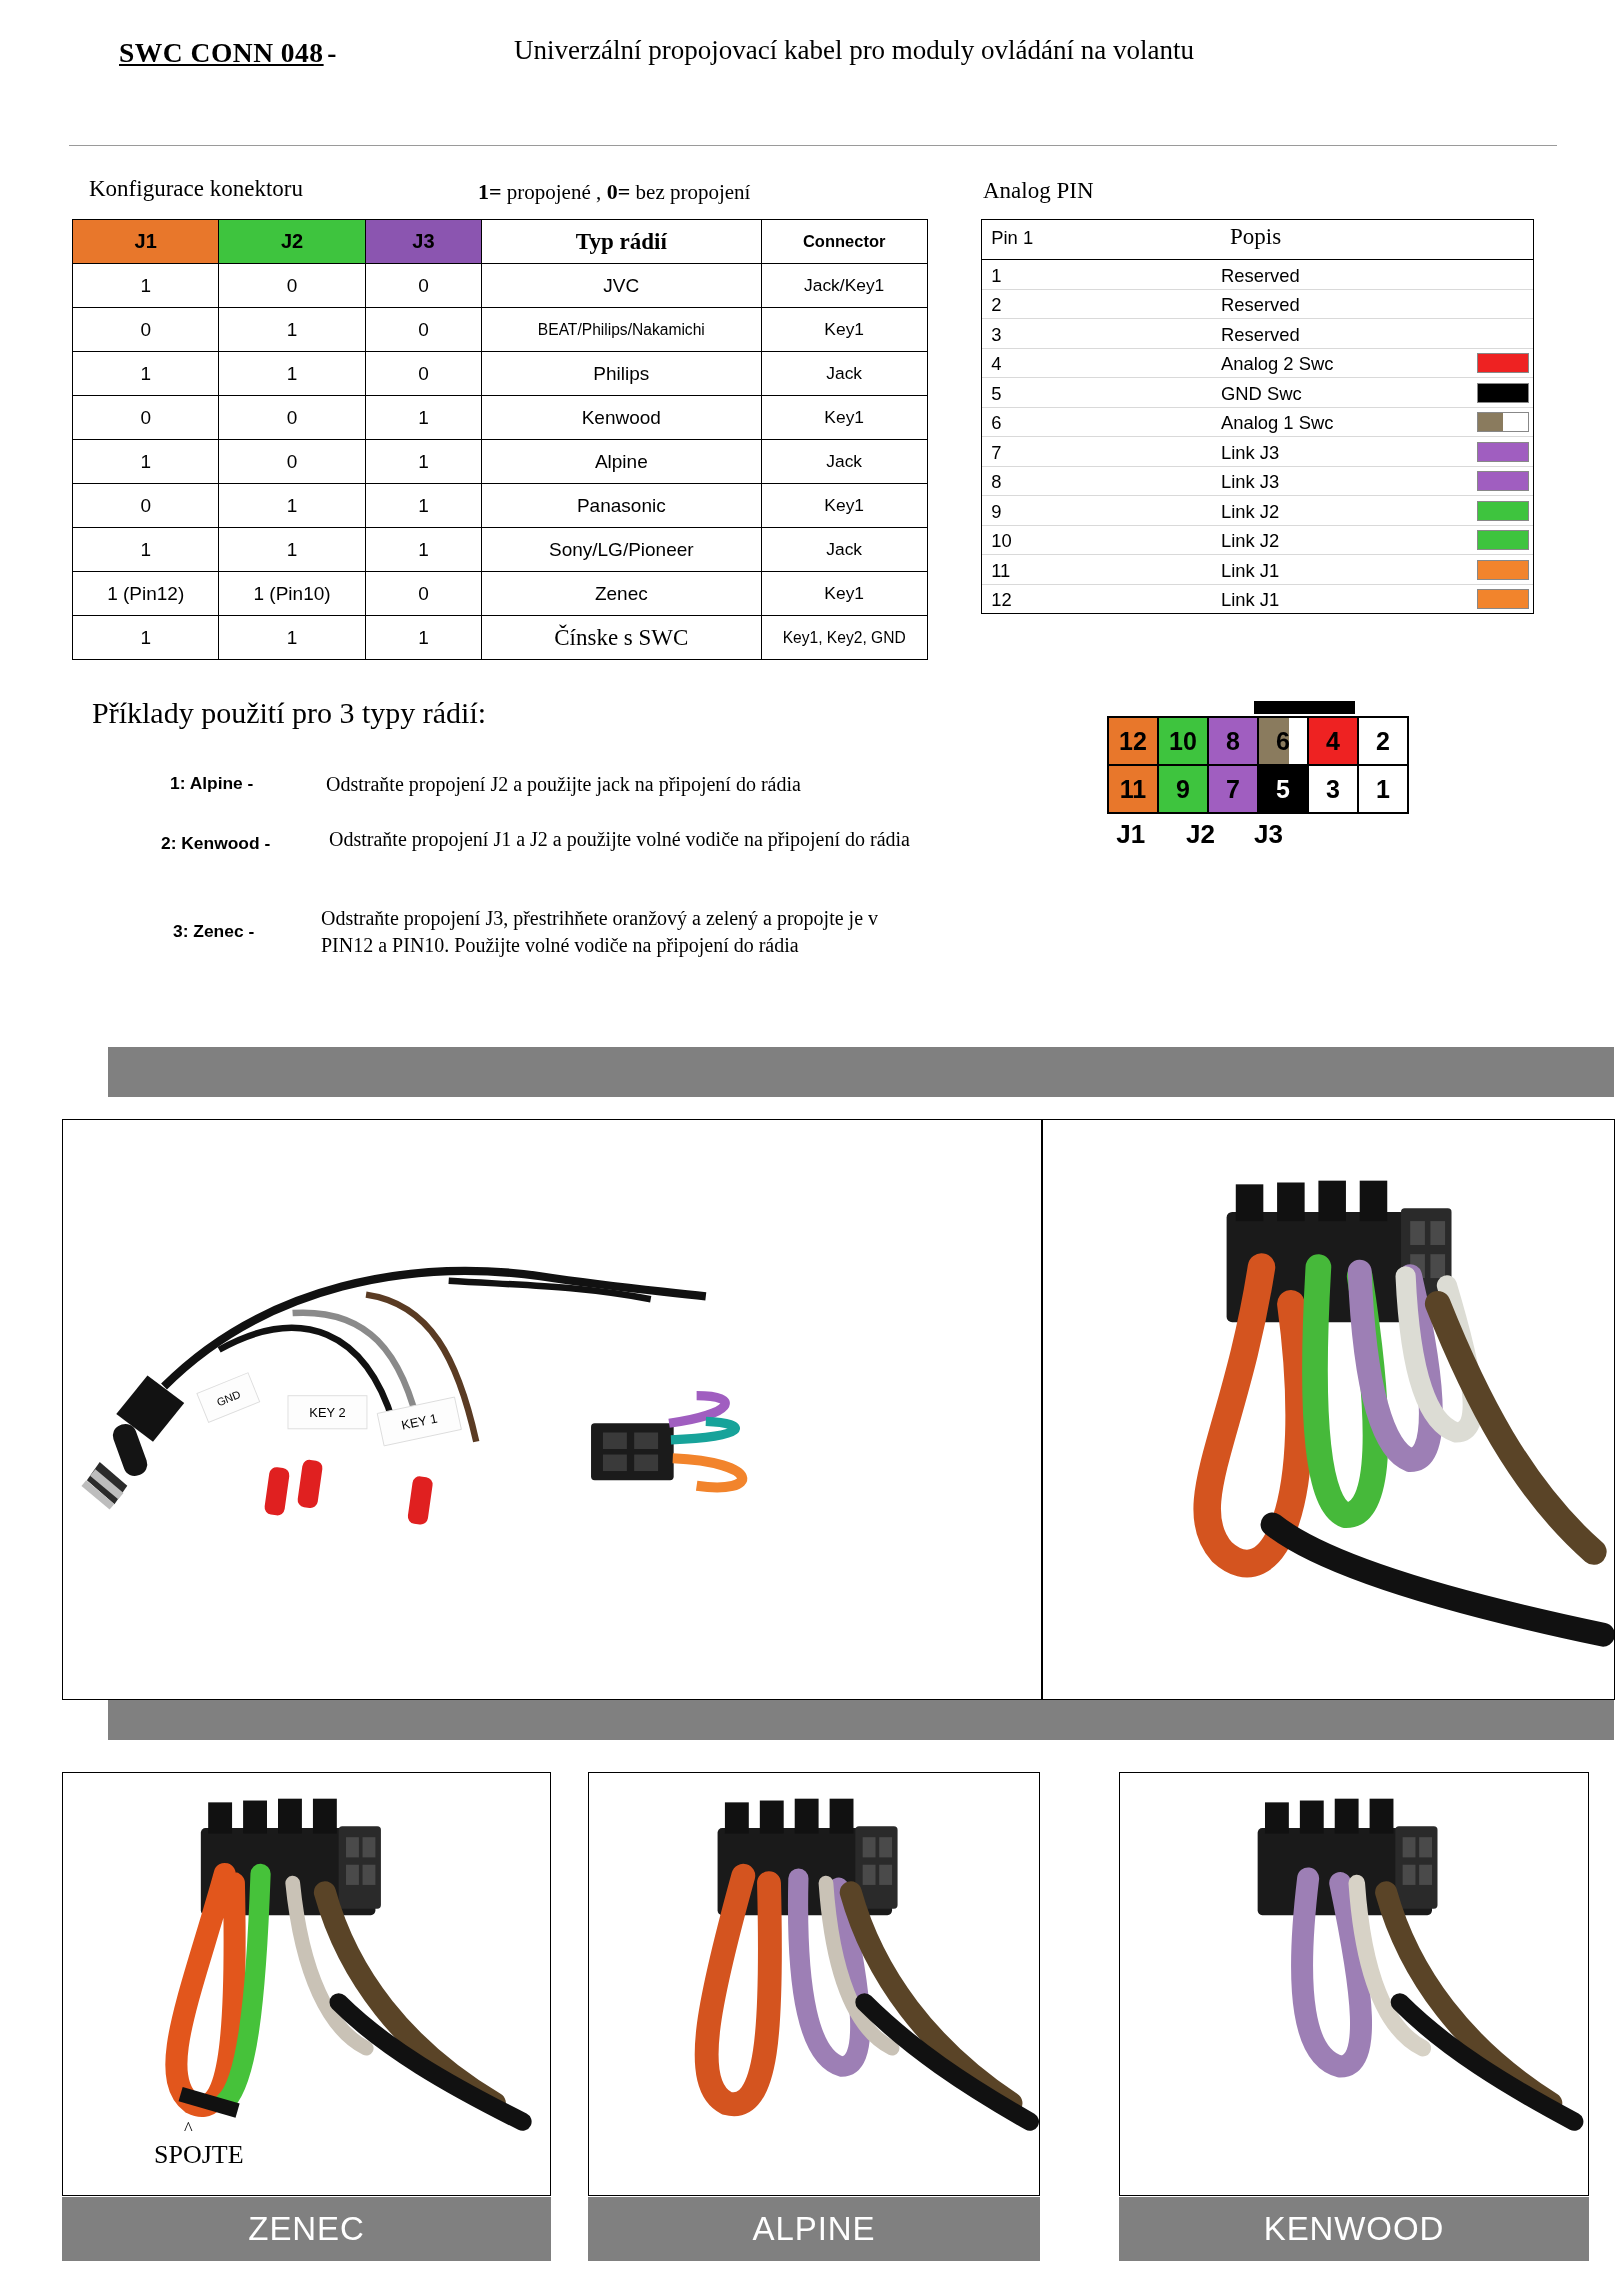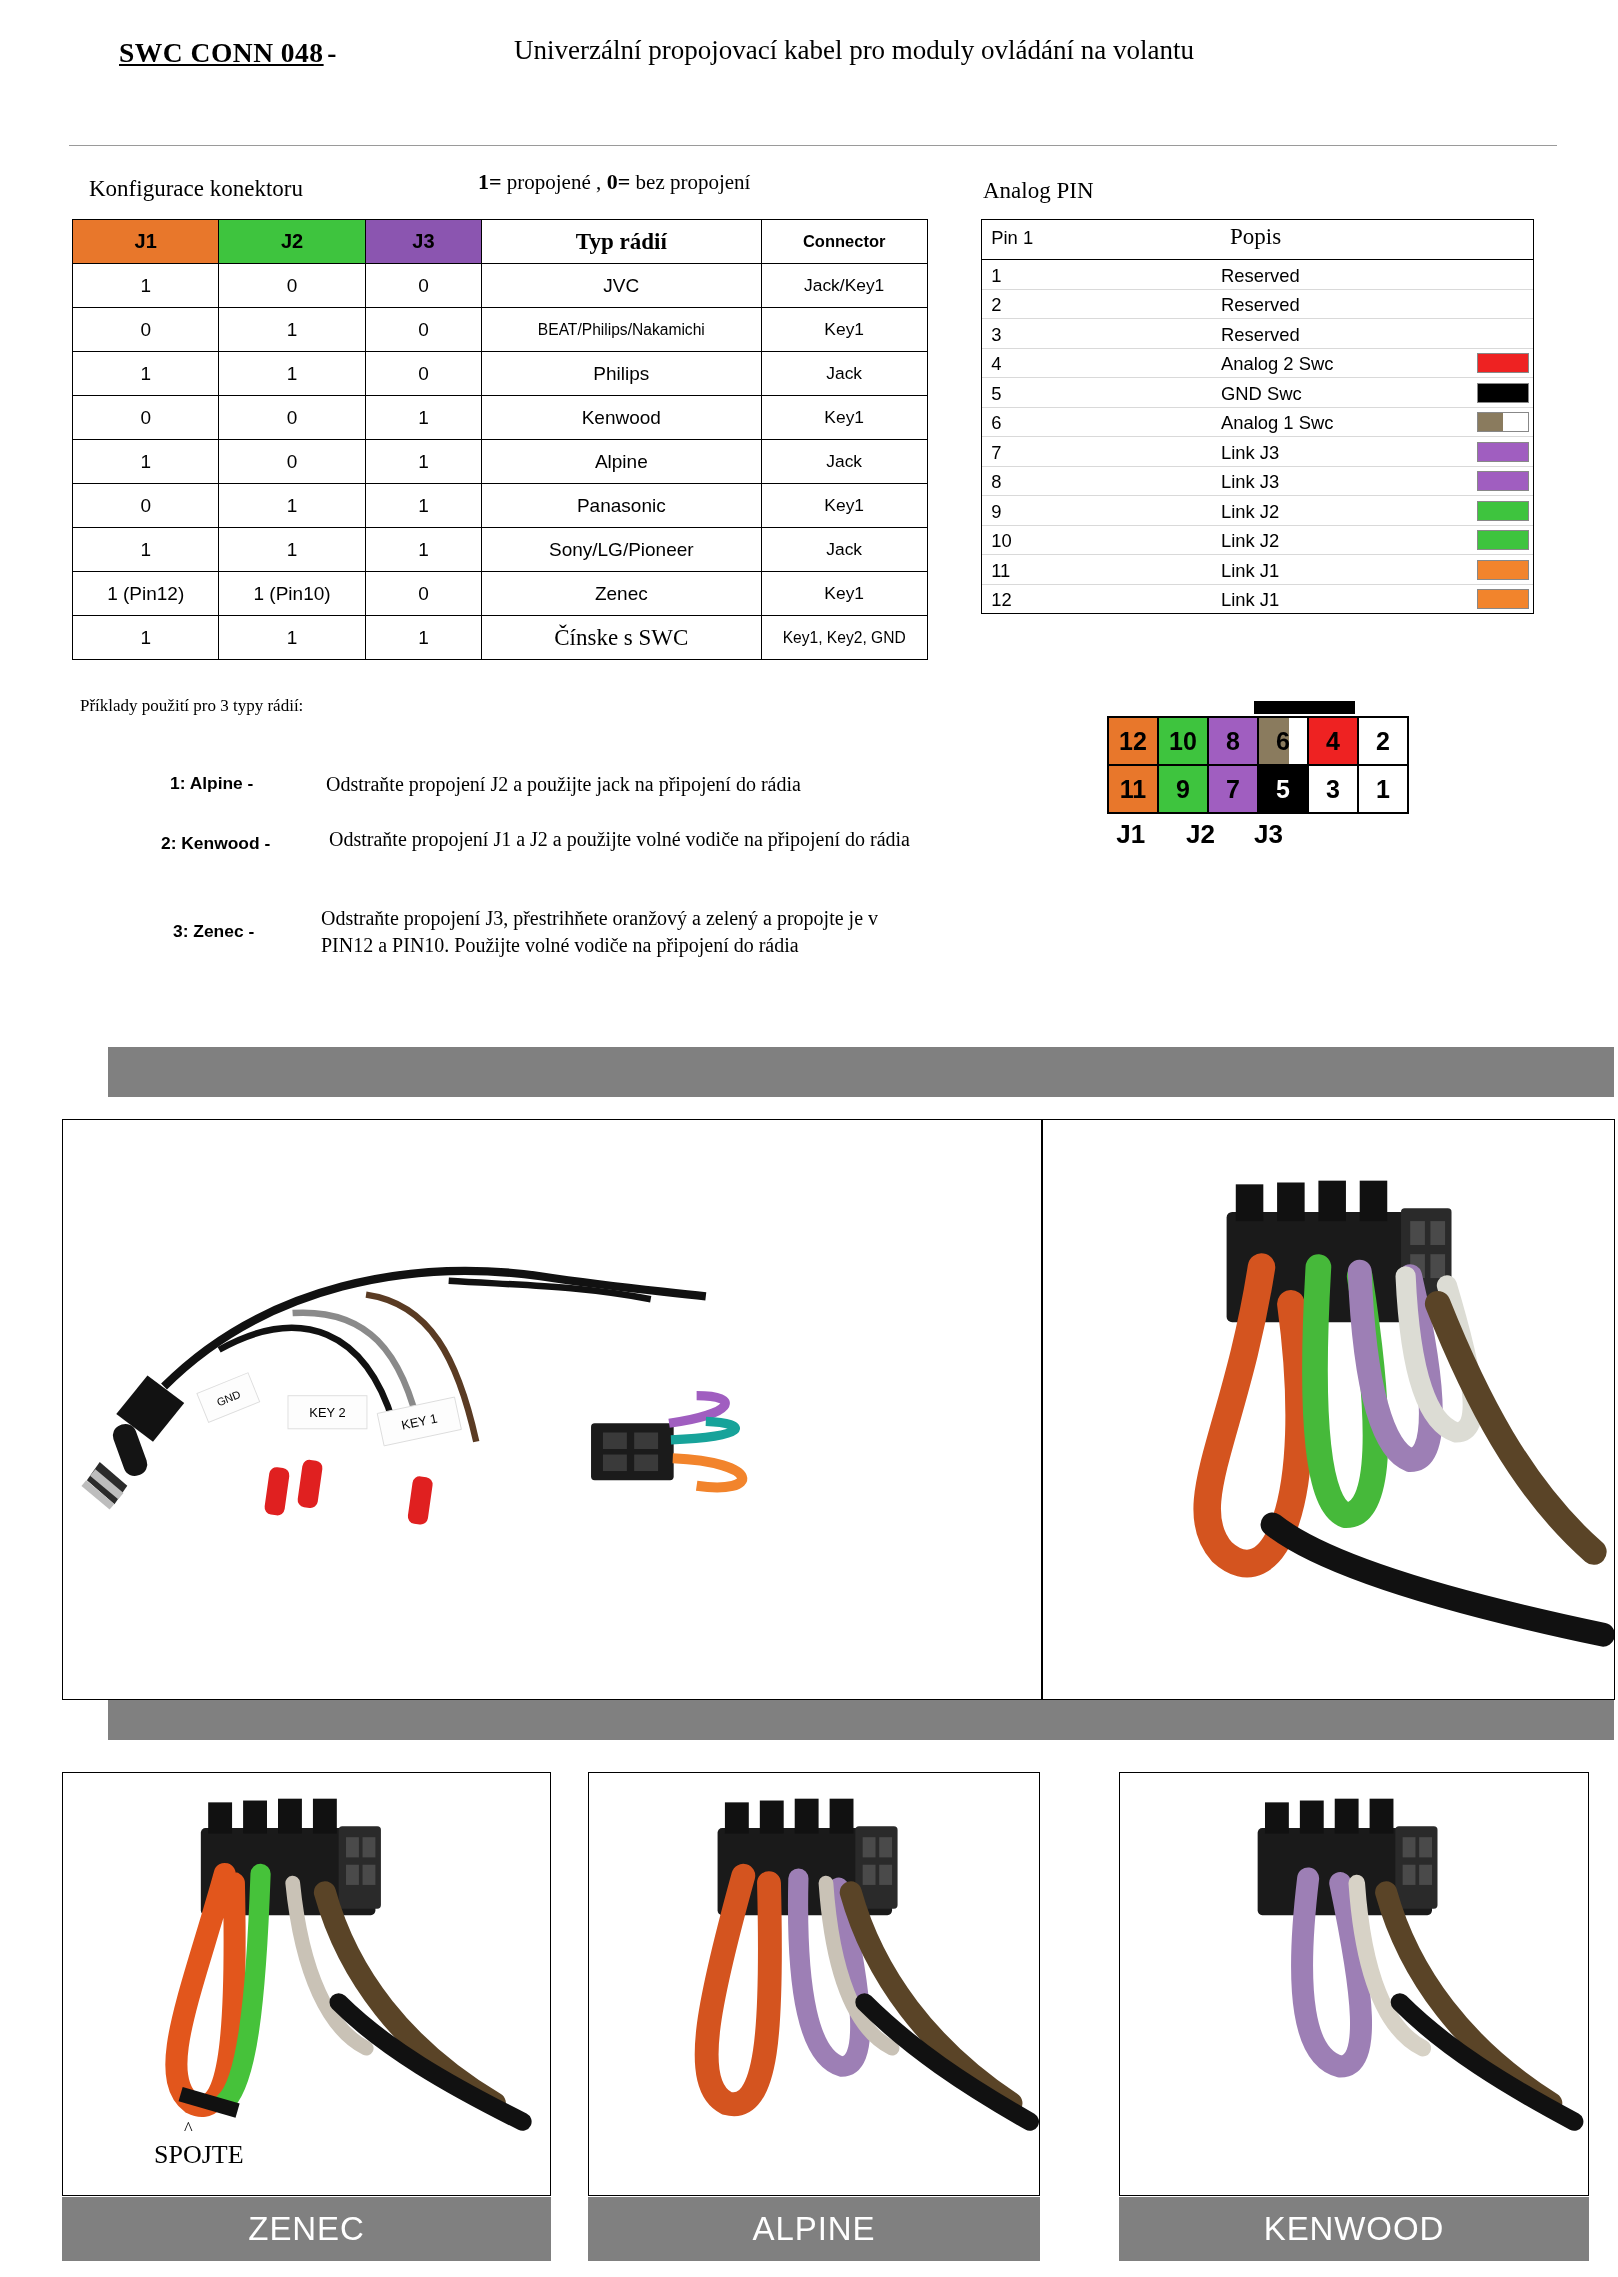--- a/index.html
+++ b/index.html
@@ -23,21 +23,21 @@
   }
   .hdr-dash{font-weight:bold;font-size:27.5px;}
   .hdr-title{
     position:absolute;left:395px;top:-5.5px;width:973px;
     font-size:27px;line-height:1.35;
   }
   .hdr-rule{position:absolute;left:69px;top:145px;width:1488px;height:0.9px;background:#9a9a9a;}
 
   
   .lbl-config{position:absolute;left:89px;top:176px;font-size:23px;}
-  .lbl-legend{position:absolute;left:478px;top:169px;font-size:21px;}
+  .lbl-legend{position:absolute;left:478px;top:179px;font-size:21px;}
   .lbl-legend b{font-weight:bold;font-size:22px;}
   .lbl-popis{position:absolute;left:983px;top:178px;font-size:23px;}
 
   
   .tbl-left{
     position:absolute;left:72px;top:219px;
     border-collapse:collapse;
     font-family:"Liberation Sans", sans-serif;
   }
   .tbl-left td,.tbl-left th{
@@ -74,21 +74,21 @@
     position:relative;height:28.5px;border-bottom:0.9px solid #d9d9d9;
     font-family:"Liberation Sans", sans-serif;
   }
   .pin-row:last-child{border-bottom:none;}
   .pin-row .n{position:absolute;left:9.2px;top:4.6px;font-size:18.4px;}
   .pin-row .d{position:absolute;left:239px;top:4.6px;font-size:18.4px;}
   .pin-row .sw{position:absolute;right:3.7px;top:4.6px;width:50px;height:18.4px;border:0.9px solid #888;}
   .sw-split{background:linear-gradient(90deg,#8a7b5e 0 50%,#ffffff 50% 100%);}
 
   
-  .ex-title{position:absolute;left:80px;top:696px;font-size:17px;}
+  .ex-title{position:absolute;left:92px;top:696px;font-size:30px;}
   .ex{position:absolute;font-family:"Liberation Sans", sans-serif;}
   .ex .k{font-weight:bold;font-size:17.4px;}
   .ex1{left:170px;top:773px;}
   .ex2{left:161px;top:833px;}
   .ex3{left:173px;top:921px;}
   .ex-txt{position:absolute;font-family:"Liberation Serif", serif;font-size:20px;line-height:1.34;}
   .ex1t{left:326px;top:771px;width:670px;}
   .ex2t{left:329px;top:826px;width:670px;}
   .ex3t{left:321px;top:905px;width:606px;}
 

